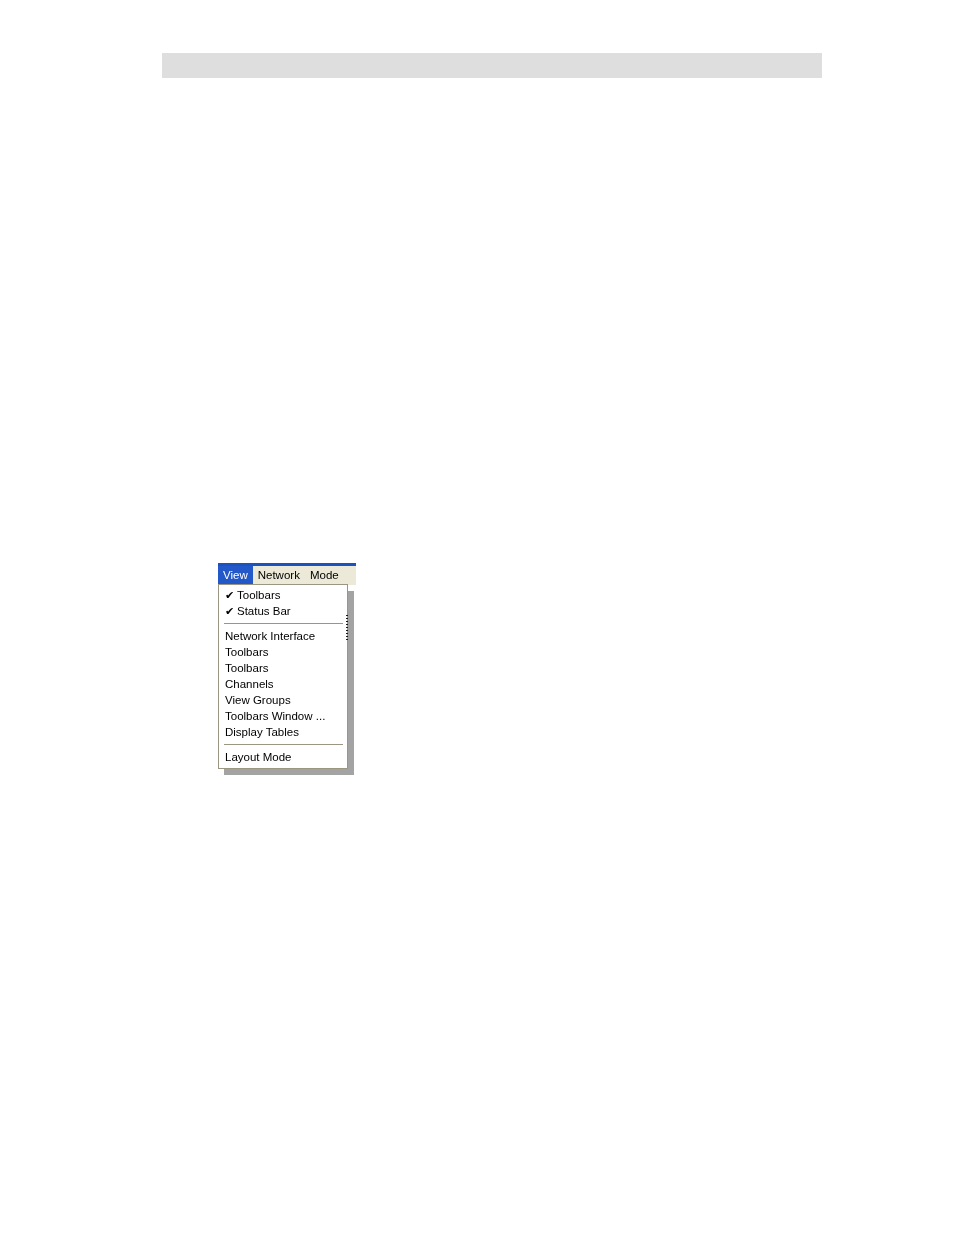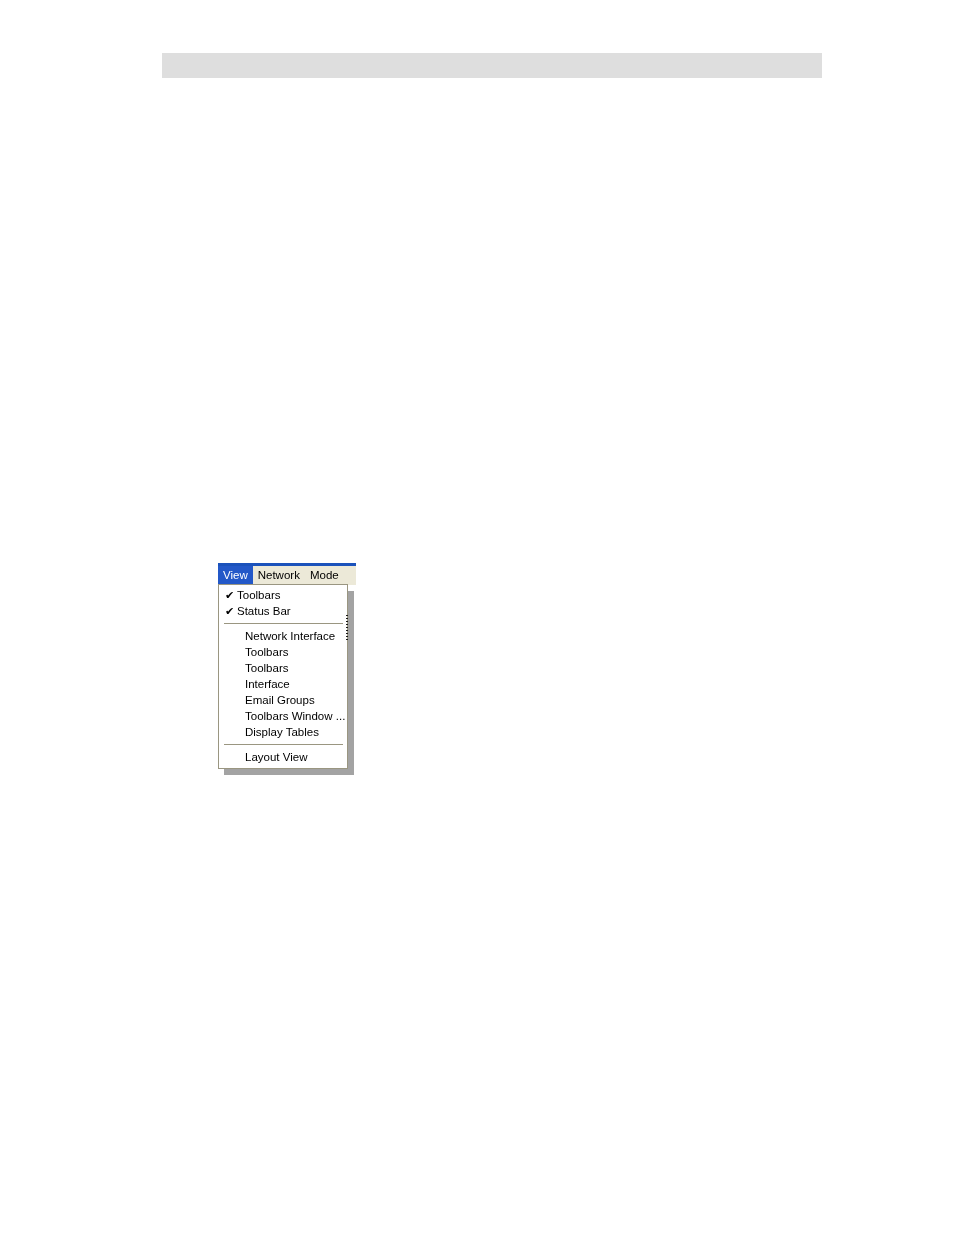--- a/index.html
+++ b/index.html
@@ -106,21 +106,21 @@
     line-height: 11px;
     color: #000000;
     text-align: left;
     display: inline-block;
   }
   .menu-item .mi-label {
     display: inline-block;
   }
   
   .menu-item.indented .mi-label {
-    margin-left: 20px;
+    margin-left: 0;
   }
 
   .menu-separator {
     height: 1px;
     margin: 4px 4px 4px 5px;
     background: #9a9681;
     font-size: 0;
     line-height: 0;
   }
 
@@ -176,35 +176,35 @@
 
     <div class="menu-item indented">
       <span class="mi-label">Toolbars</span>
     </div>
 
     <div class="menu-item indented">
       <span class="mi-label">Toolbars</span>
     </div>
 
     <div class="menu-item indented">
-      <span class="mi-label">Interface</span>
-    </div>
-
-    <div class="menu-item indented">
-      <span class="mi-label">Email Groups</span>
+      <span class="mi-label">Channels</span>
+    </div>
+
+    <div class="menu-item indented">
+      <span class="mi-label">View Groups</span>
     </div>
 
     <div class="menu-item indented">
       <span class="mi-label">Toolbars Window ...</span>
     </div>
 
     <div class="menu-item indented">
       <span class="mi-label">Display Tables</span>
     </div>
 
     <div class="menu-separator"></div>
 
     <div class="menu-item indented">
-      <span class="mi-label">Layout View</span>
+      <span class="mi-label">Layout Mode</span>
     </div>
 
   </div>
 </div>
 
 </body></html>

